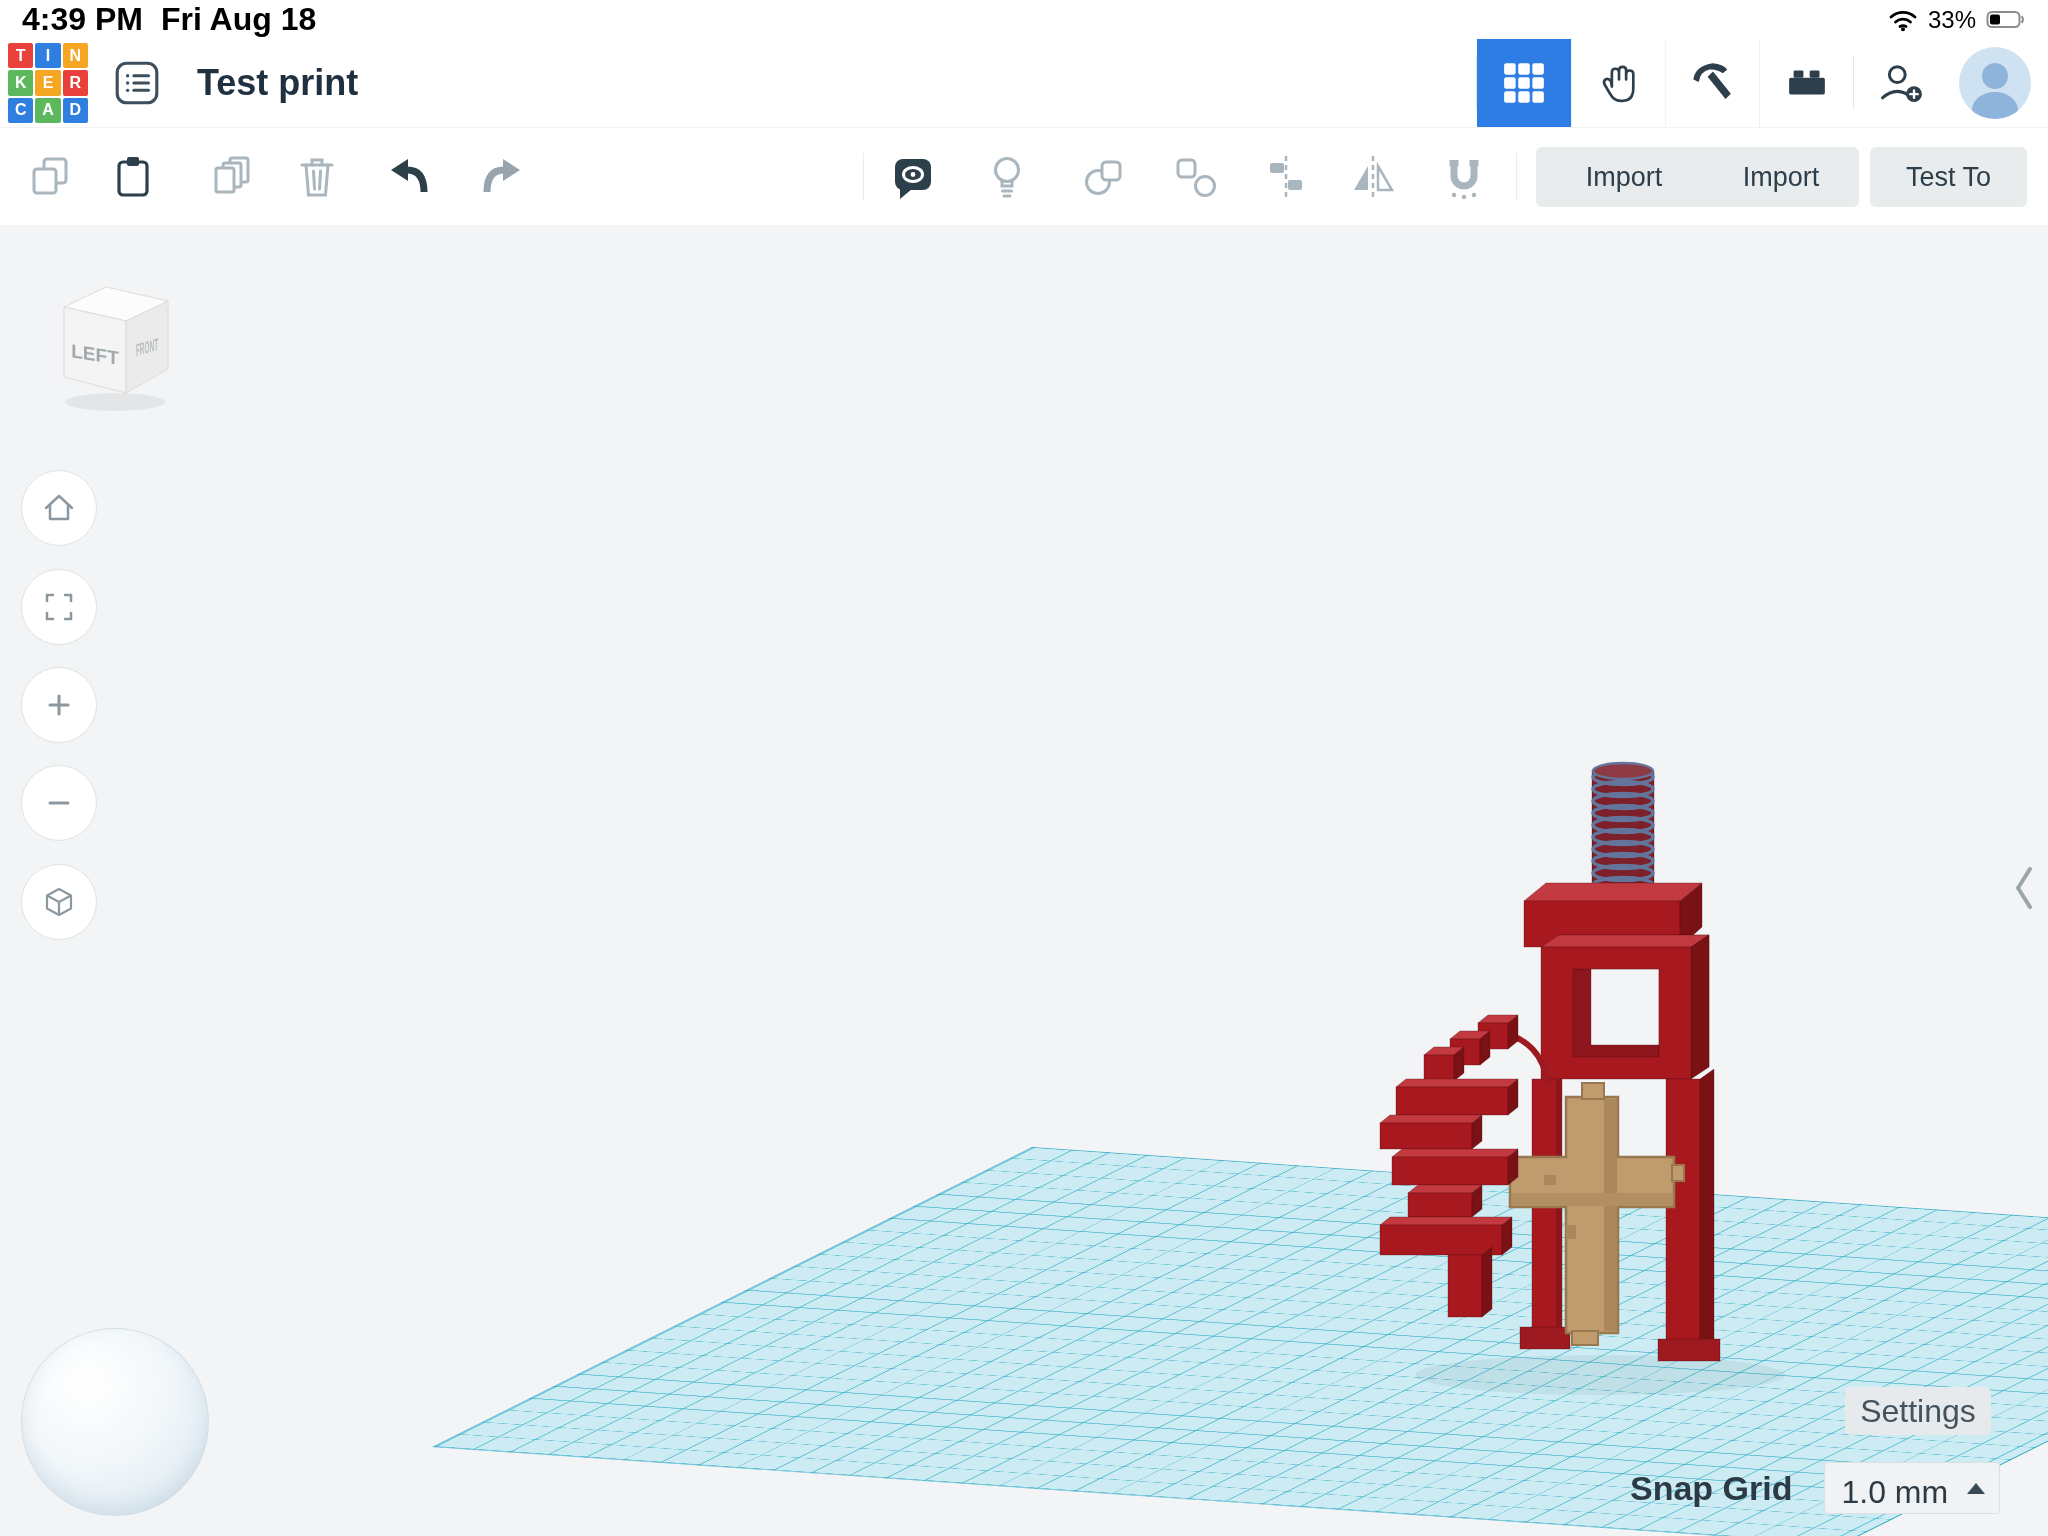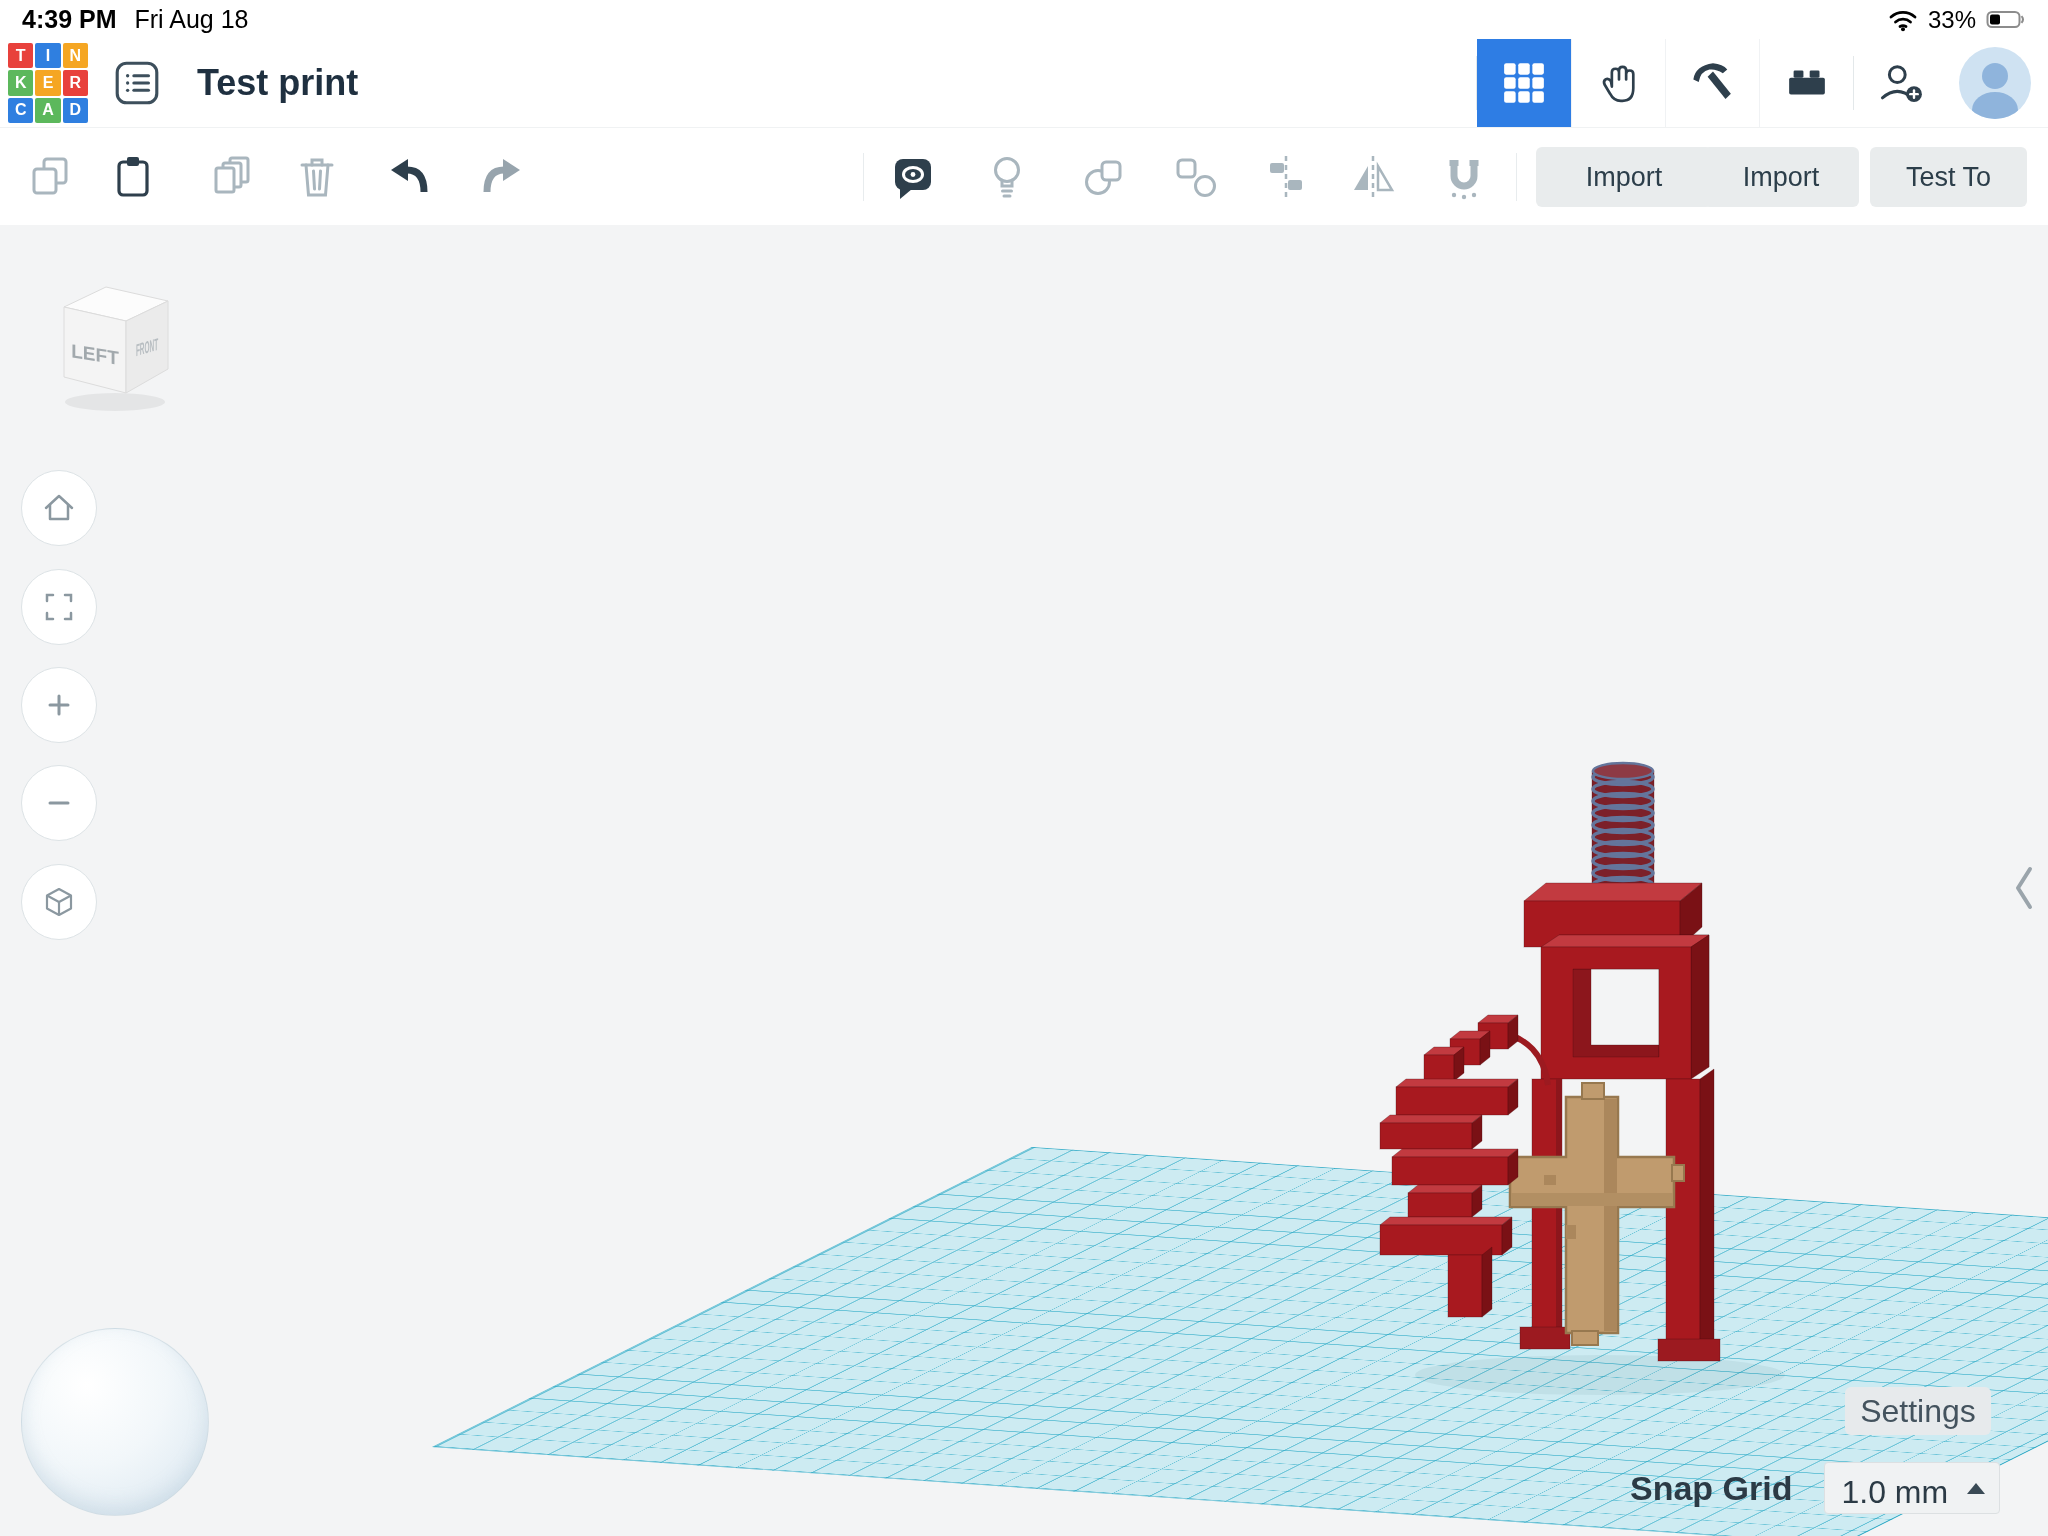--- a/index.html
+++ b/index.html
@@ -2,23 +2,23 @@
 <html><head>
 <meta charset="utf-8">
 <style>
   * { margin:0; padding:0; box-sizing:border-box; }
   html,body { width:2048px; height:1536px; font-family:"Liberation Sans", sans-serif; background:#fff; }
   button { border:none; background:none; font-family:inherit; cursor:pointer; padding:0; }
   .screen { position:relative; width:2048px; height:1536px; overflow:hidden; background:#fff; }
 
   
   .status-bar { position:absolute; top:0; left:0; right:0; height:39px; display:flex; justify-content:space-between; align-items:center; padding:0 22px; background:#fff; }
-  .status-left { display:flex; gap:18px; align-items:center; font-size:25px; color:#000; }
+  .status-left { display:flex; gap:18px; align-items:center; font-size:32px; color:#000; }
   .status-time { font-weight:700; }
-  .status-date { font-weight:400; }
+  .status-date { font-weight:700; }
   .status-right { display:flex; gap:10px; align-items:center; font-size:24px; color:#000; }
 
   
   .app-bar { position:absolute; top:39px; left:0; right:0; height:88px; background:#fff; display:flex; align-items:center; }
   .logo { width:80px; height:80px; margin-left:8px; display:grid; grid-template-columns:repeat(3,1fr); gap:2px; }
   .logo-tile { display:flex; align-items:center; justify-content:center; color:#fff; font-weight:700; font-size:16px; border-radius:2px; }
   .menu-btn { margin-left:24px; width:50px; height:50px; display:flex; align-items:center; justify-content:center; }
   .design-title { margin-left:35px; font-size:36px; font-weight:700; color:#1f3040; }
   .flex-sp { flex:1; }
   .vdiv { width:1px; height:54px; background:#e3e8ea; align-self:center; }

